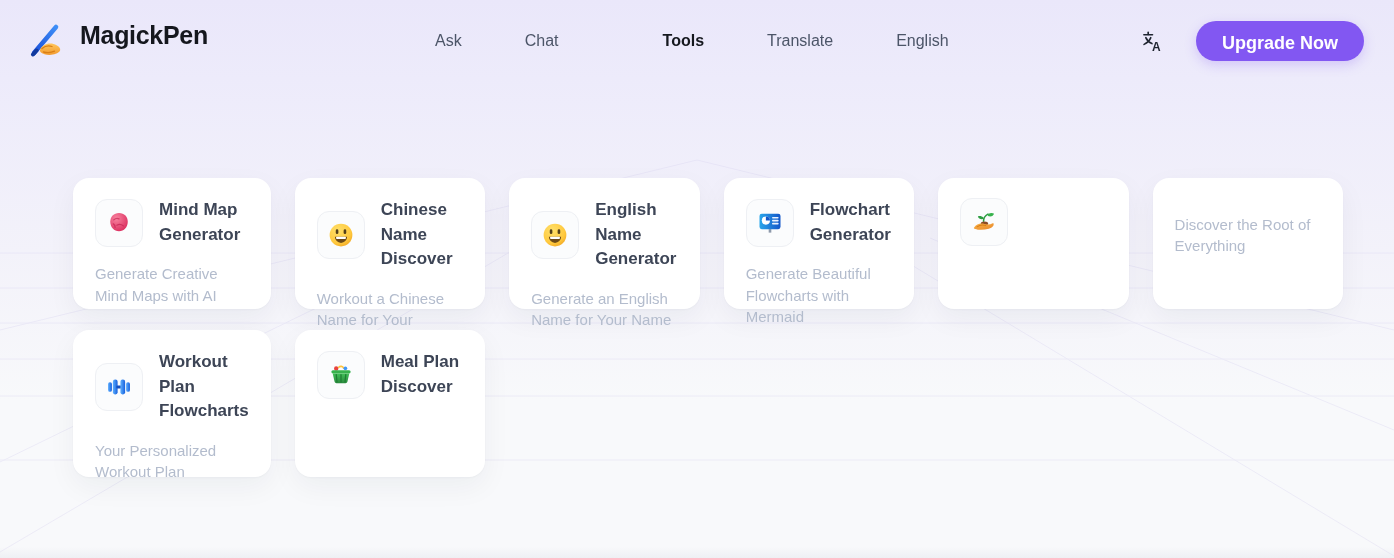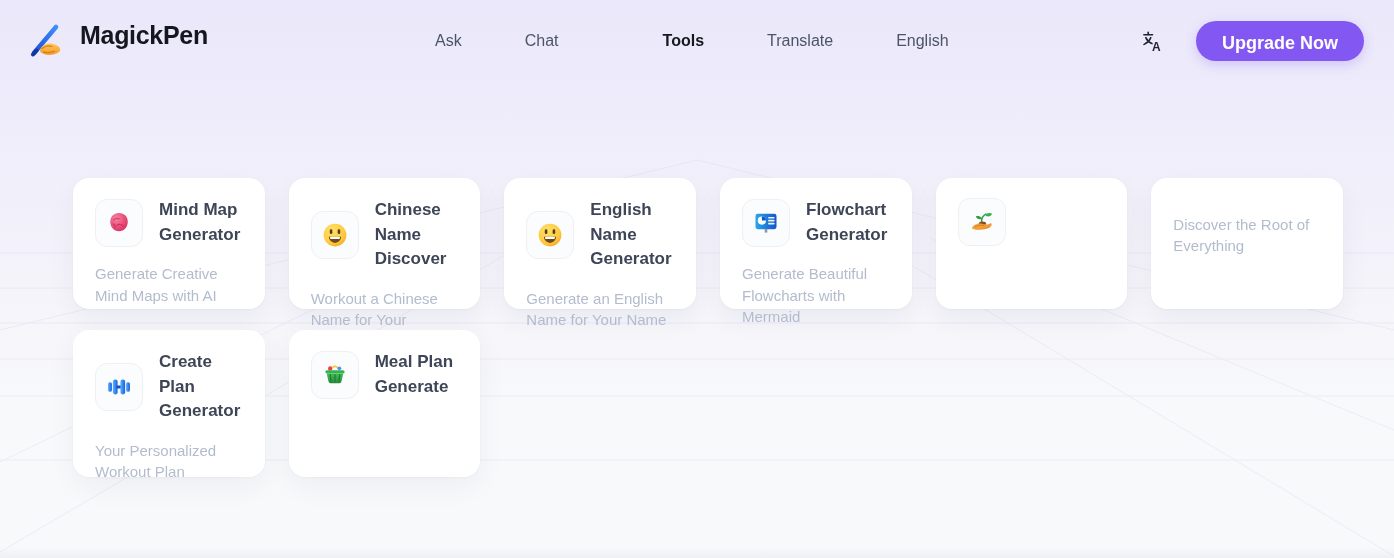--- a/index.html
+++ b/index.html
@@ -239,21 +239,21 @@
                 <stop offset="1" stop-color="#1660dd"></stop>
           </linearGradient>
             </defs>
           <rect x="3.5" y="10.5" width="4.4" height="11" rx="2.1" fill="url(#dbG)"></rect>
           <rect x="9" y="7.5" width="5.4" height="17" rx="2.4" fill="url(#dbG)"></rect>
           <rect x="13" y="14.2" width="6" height="3.6" rx="1.4" fill="#1550c0"></rect>
           <rect x="17.6" y="7.5" width="5.4" height="17" rx="2.4" fill="url(#dbG)"></rect>
           <rect x="24.1" y="10.5" width="4.4" height="11" rx="2.1" fill="url(#dbG)"></rect>
         </svg>
       </div>
-      <div class="card-title">Create Plan Generator</div>
+      <div class="card-title">Workout Plan Flowcharts</div>
     </div>
     <div class="card-desc">Your Personalized Workout Plan</div>
   </div>
 
   <div class="card">
     <div class="card-head">
       <div class="icon-box">
         <svg width="28" height="28" viewBox="0 0 32 32">
           <defs>
               <linearGradient id="bkG" x1="0" y1="0" x2="0" y2="1">
@@ -262,17 +262,17 @@
           </linearGradient>
             </defs>
           <circle cx="10.5" cy="8.6" r="2.5" fill="#e8433f"></circle>
           <path d="M13.5 7.2 a3.2 3.2 0 0 1 5.4 .8" stroke="#ffc43d" stroke-width="2" fill="none" stroke-linecap="round"></path>
           <circle cx="21" cy="8.4" r="2.1" fill="#4098f7"></circle>
           <rect x="5" y="10.6" width="22" height="3.6" rx="1.8" fill="#37b24d"></rect>
           <path d="M6.5 14.2 h19 l-2.2 9.6 a2.2 2.2 0 0 1-2.1 1.7 h-10.4 a2.2 2.2 0 0 1-2.1-1.7 z" fill="url(#bkG)"></path>
           <path d="M10.5 15 l1 9.5 M16 15 v9.5 M21.5 15 l-1 9.5" stroke="#1e7d33" stroke-width="1.4"></path>
         </svg>
       </div>
-      <div class="card-title">Meal Plan Generate</div>
+      <div class="card-title">Meal Plan Discover</div>
     </div>
   </div>
 
 </div>
 
 </body></html>

